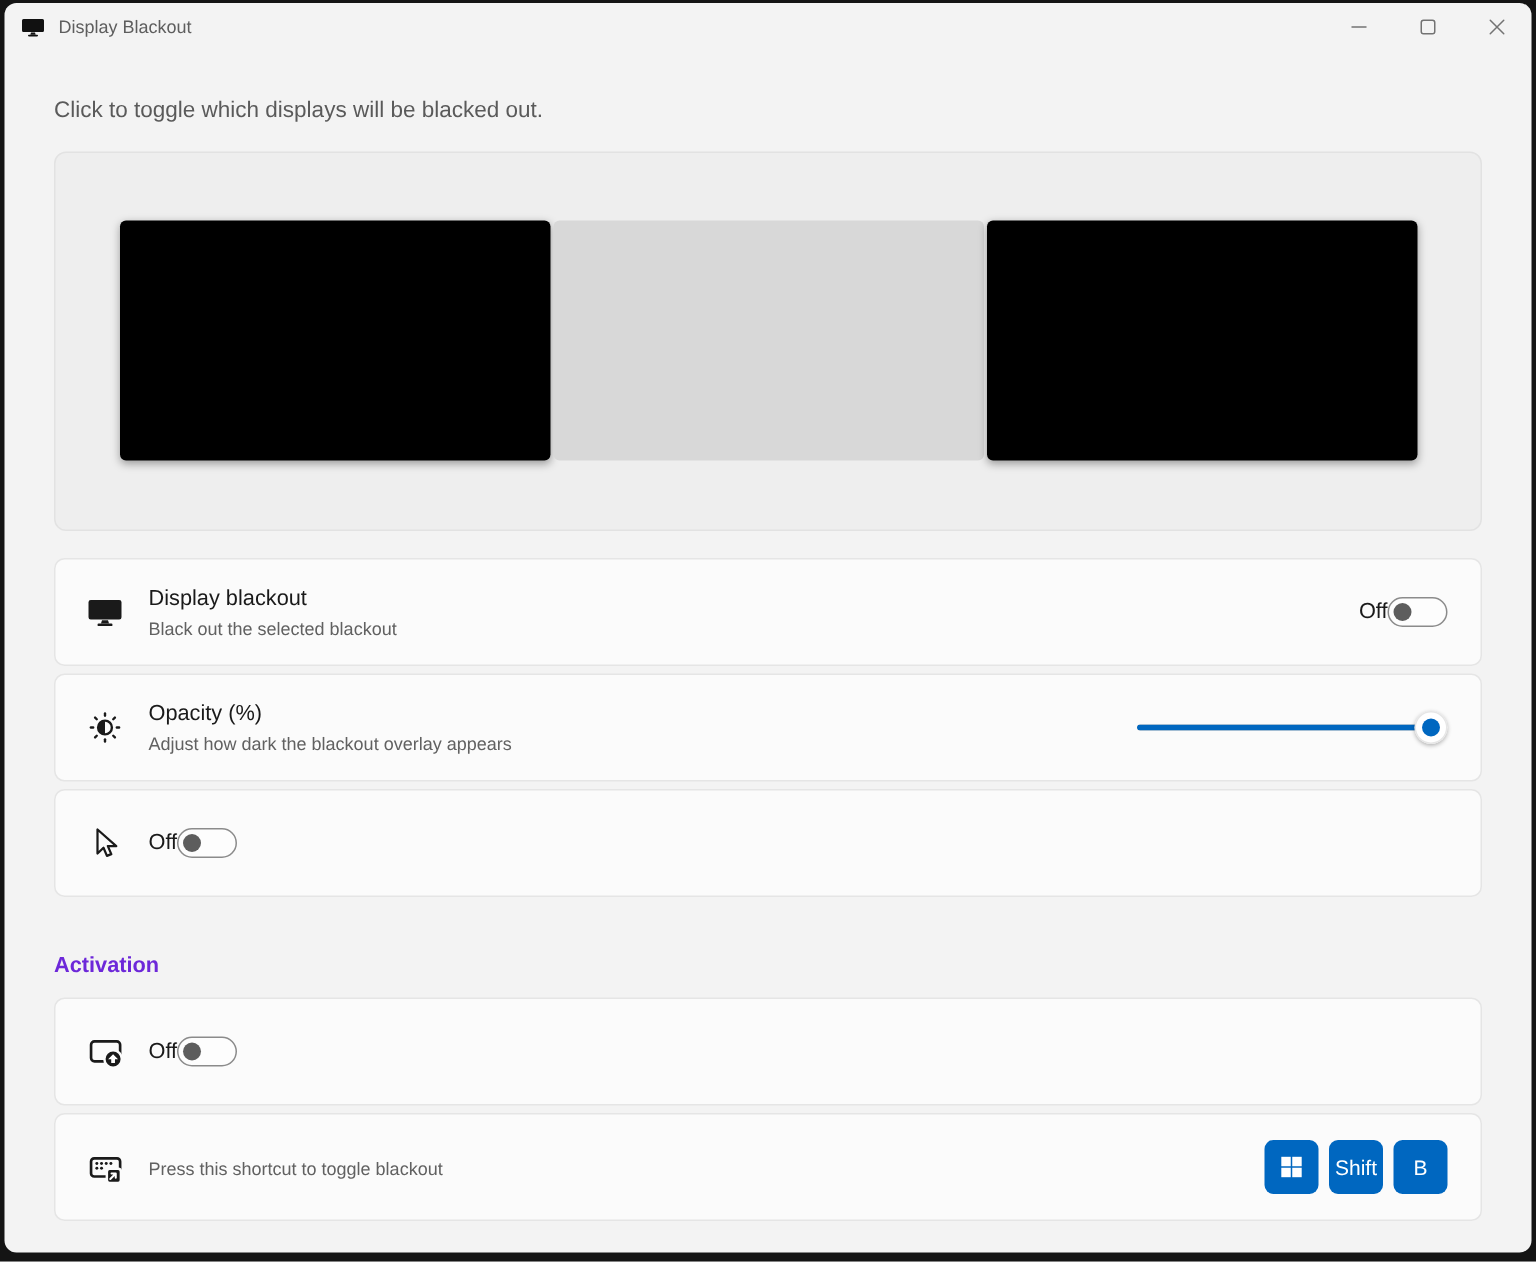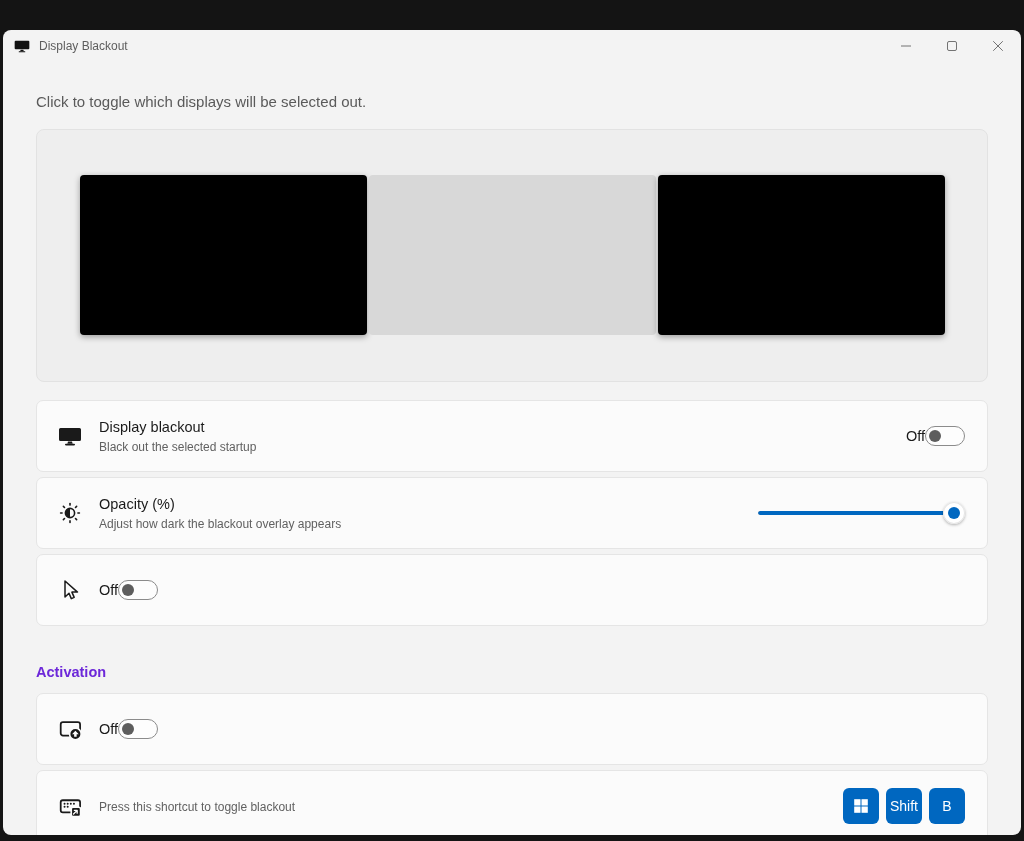--- a/index.html
+++ b/index.html
@@ -7,21 +7,20 @@
   body {
     background:#141414;
     font-family:"Liberation Sans","DejaVu Sans",sans-serif;
     position:relative;
     overflow:hidden;
   }
   .window {
     position:absolute; left:3px; top:2px; right:3px; bottom:6px;
     background:#f3f3f3; border-radius:8px; overflow:hidden;
     box-shadow:0 0 0 1px rgba(255,255,255,.06) inset;
-    margin-top:28px;
   }
   
   .titlebar { height:32px; display:flex; align-items:center; }
   .app-icon { margin-left:11px; display:flex; }
   .title { margin-left:9px; font-size:12px; color:#5e5e5e; }
   .tb-spacer { flex:1; }
   .win-btn { width:46px; height:32px; display:flex; align-items:center; justify-content:center; }
   
   .content { padding:0 33px; }
   .instruction { margin-top:31px; font-size:15px; color:#5a5a5a; line-height:18px; }
@@ -114,21 +113,21 @@
     </div>
     <div class="win-btn">
       <svg width="16" height="16" viewBox="0 0 16 16">
           <path d="M3.5 3.5l9 9M12.5 3.5l-9 9" stroke="#737373" stroke-width="1" stroke-linecap="round"></path>
         </svg>
     </div>
   </div>
 
   <div class="content">
 
-    <div class="instruction">Click to toggle which displays will be selected out.</div>
+    <div class="instruction">Click to toggle which displays will be blacked out.</div>
 
     <div class="preview-card">
       <div class="monitor-row" id="monitor-row">
           <div class="monitor blacked"></div>
           <div class="monitor normal"></div>
           <div class="monitor blacked"></div>
         </div>
     </div>
 
     <div class="cards">
@@ -136,21 +135,21 @@
       <div class="card">
         <span class="card-icon">
           <svg width="24" height="24" viewBox="0 0 24 24" fill="#1a1a1a">
             <path d="M2.5 4h19A1.5 1.5 0 0 1 23 5.5v10a1.5 1.5 0 0 1-1.5 1.5h-19A1.5 1.5 0 0 1 1 15.5v-10A1.5 1.5 0 0 1 2.5 4z"></path>
             <path d="M10 17.5h4l.7 2.2H9.3z"></path>
             <rect x="7" y="19.7" width="10" height="1.7" rx="0.8"></rect>
           </svg>
         </span>
         <div class="card-text">
           <div class="card-title">Display blackout</div>
-          <div class="card-sub">Black out the selected startup</div>
+          <div class="card-sub">Black out the selected blackout</div>
         </div>
         <div class="toggle-group">
           <span class="toggle-label">Off</span>
           <div class="toggle">
               <div class="knob"></div>
             </div>
         </div>
       </div>
 
       <div class="card">

